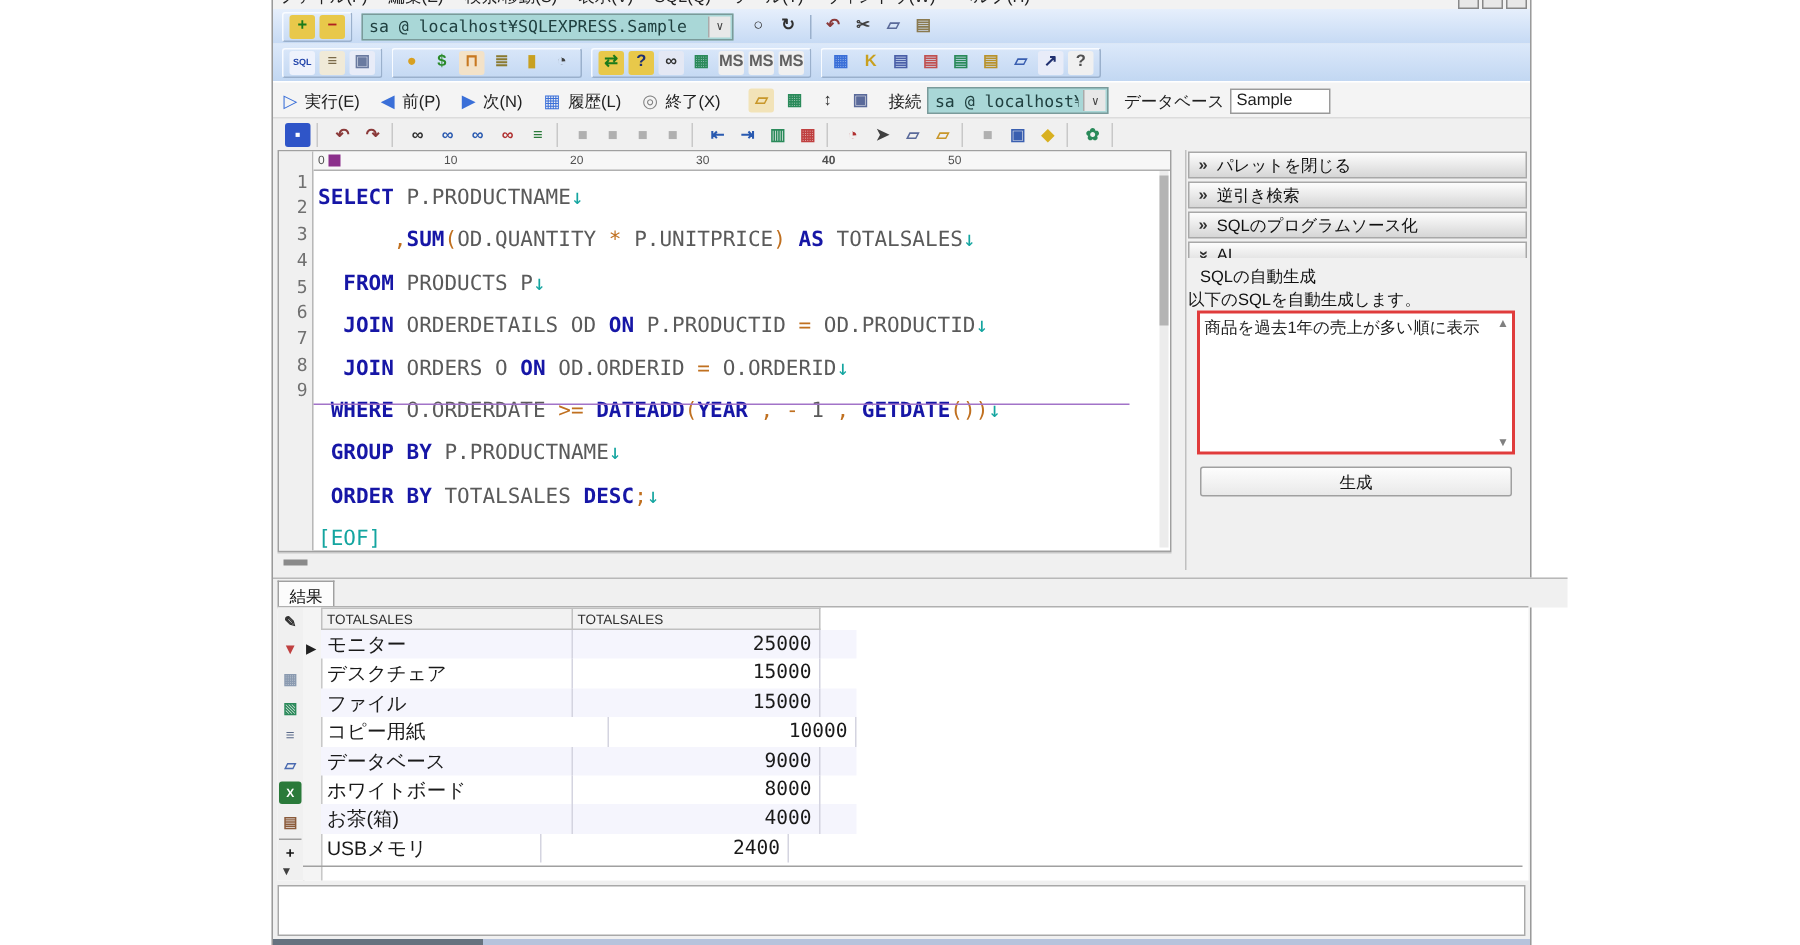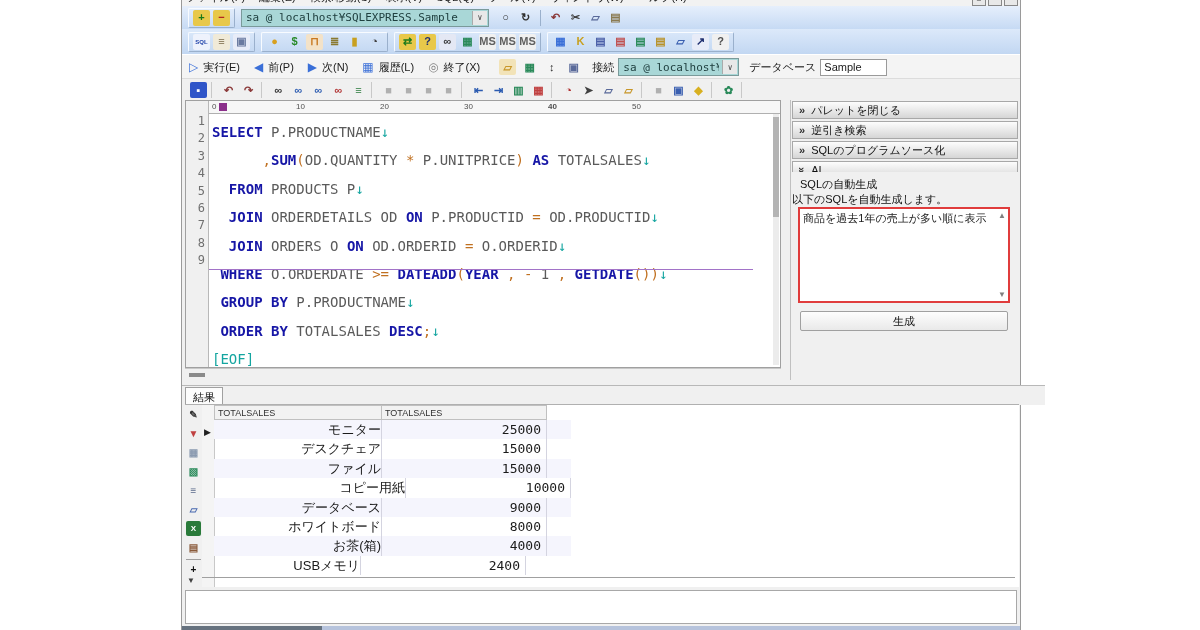--- a/index.html
+++ b/index.html
@@ -80,21 +80,21 @@
   .lstrip .sep{height:1px;background:#a0a0a0;margin:2px 1px;}
   .lstrip .sdown{position:absolute;bottom:2px;left:2px;font-size:8px;color:#404040;}
   .markercol{position:absolute;left:17px;top:0;width:12px;height:100%;background:#f4f4f4;border-right:1px solid #c8c8c8;}
   .rowmarker{position:absolute;left:2px;top:22px;font-size:9px;color:#202020;}
   .ghead{position:absolute;left:29px;top:0;height:15px;display:flex;}
   .ghead .hc{background:#f2f2f2;border:1px solid #c0c0c0;border-left:none;box-sizing:border-box;font-size:9px;color:#303030;padding:2px 0 0 3px;}
   .ghead .hc:first-child{border-left:1px solid #c0c0c0;}
   .grows{position:absolute;left:29px;top:15px;}
   .grow{display:flex;height:19.4px;line-height:19.4px;}
   .grow:nth-child(odd){background:#f5f5fd;}
-  .gc{font-size:13px;color:#1a1a1a;box-sizing:border-box;overflow:hidden;text-align:right;}
+  .gc{font-size:13px;color:#1a1a1a;box-sizing:border-box;overflow:hidden;}
   .gc.name{padding-left:4px;border-right:1px solid #d4d4e0;}
   .gc.val{text-align:right;padding-right:5px;border-right:1px solid #d4d4e0;font-family:"DejaVu Sans Mono",monospace;font-size:13px;}
   .grid-endline{position:absolute;left:17px;right:4px;top:172px;height:1px;background:#a0a0a0;}
 
   .logpane{position:absolute;left:3px;top:590px;width:832px;height:34px;background:#ffffff;border:1px solid #a8a8a8;box-sizing:border-box;}
   .bottomstrip{position:absolute;left:0;bottom:0;width:100%;height:4px;background:#b6c3dc;}
   .bottomstrip .dark{position:absolute;left:0;top:0;width:140px;height:100%;background:#66727f;}
 </style>
 </head>
 <body>

